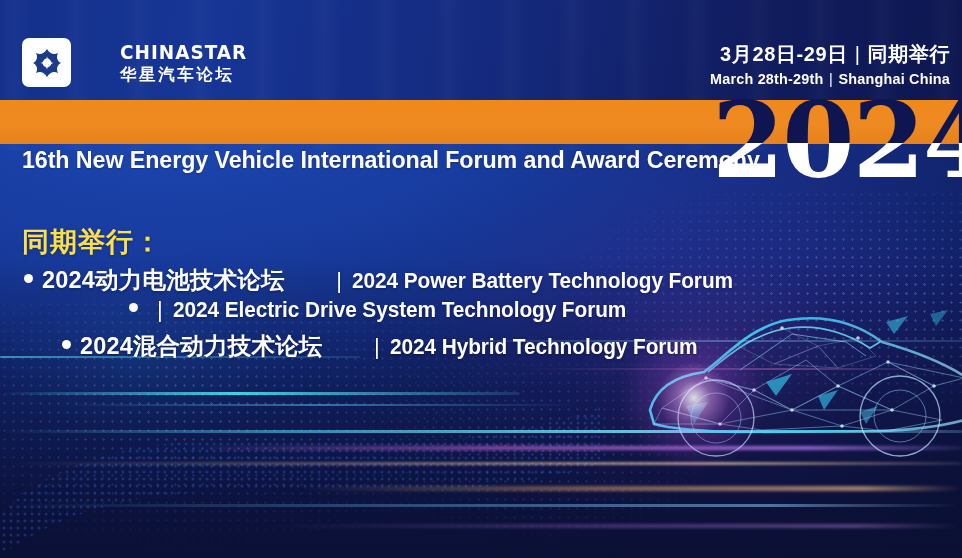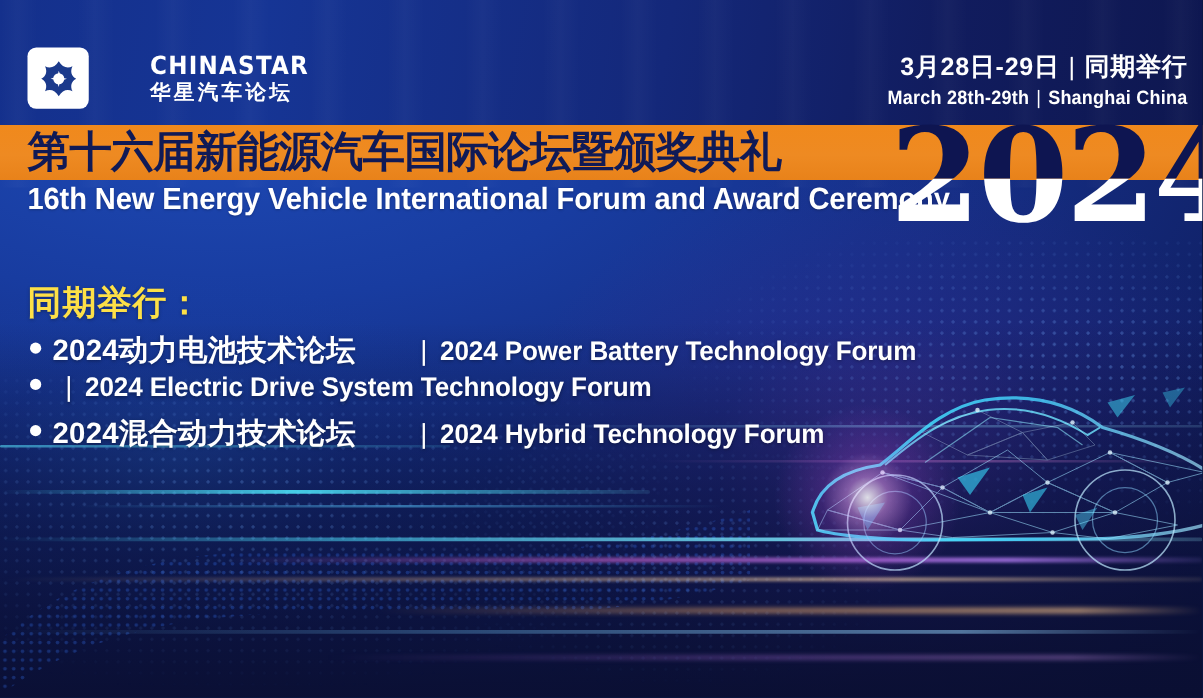--- a/index.html
+++ b/index.html
@@ -201,21 +201,21 @@
   .concurrent-label {
     position: absolute; left: 22px; top: 224px;
     color: #fde047;
     font-size: 27px;
     font-weight: 700;
     letter-spacing: 1px;
     text-shadow: 0 1px 3px rgba(0,0,0,0.3);
   }
   .forum-list {
     position: absolute; left: 24px; top: 264px;
-    display: flex; flex-direction: column; gap: 3px;
+    display: flex; flex-direction: column; gap: 3px; align-items: center;
   }
   .forum-row {
     display: flex; align-items: baseline;
     height: 30px;
   }
   .bullet {
     width: 9px; height: 9px; border-radius: 50%;
     background: #ffffff;
     flex: 0 0 auto;
     margin-right: 9px;
@@ -400,21 +400,20 @@
   <div class="datebox">
     <div class="date-cn">
       <span>3月28日-29日</span><span class="sep">|</span><span>同期举行</span>
     </div>
     <div class="date-en">
       <span>March 28th-29th</span><span class="sep">|</span><span>Shanghai China</span>
     </div>
   </div>
 
   <div class="orange-band"></div>
-  <div class="title-cn">第十六届新能源汽车国际论坛暨颁奖典礼</div>
   <div class="title-en">16th New Energy Vehicle International Forum and Award Ceremony</div>
 
   <div class="year-wrap">
     <div class="year-layer year-top">2024</div>
     <div class="year-layer year-bot">2024</div>
   </div>
 
   <div class="concurrent-label">同期举行：</div>
 
   <div class="forum-list">

